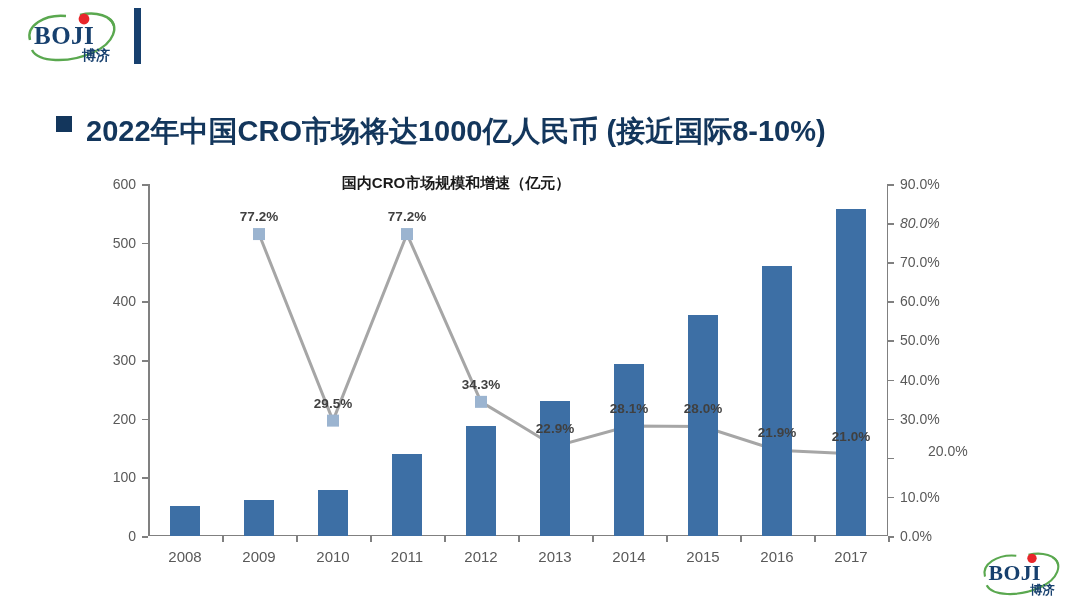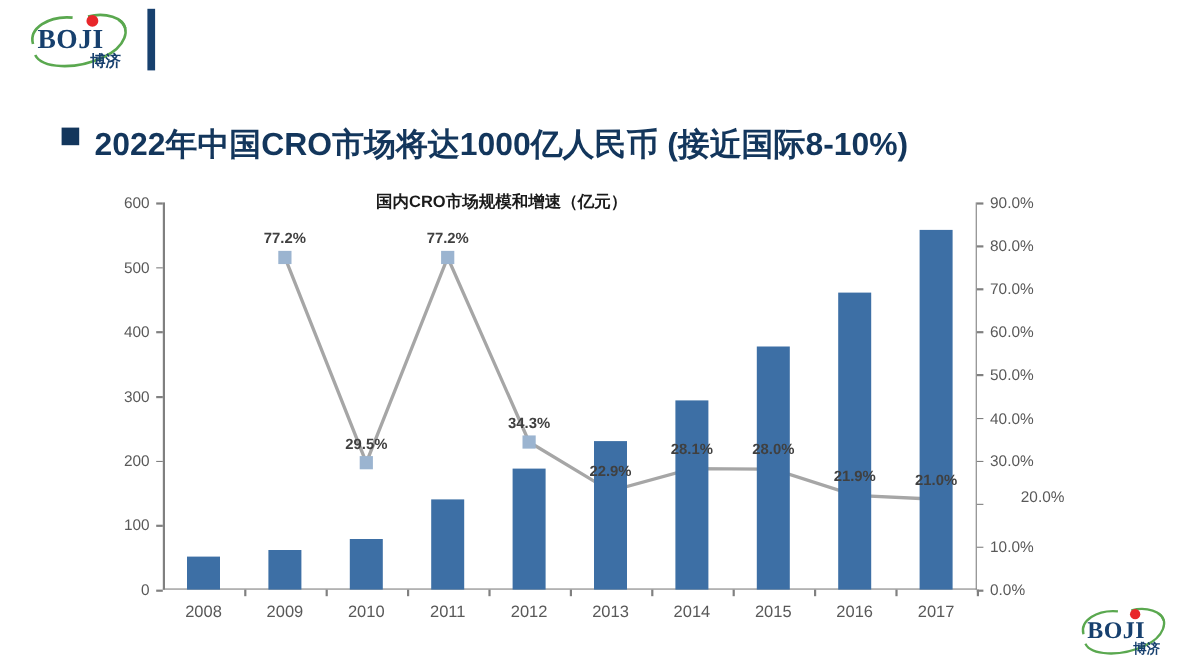--- a/index.html
+++ b/index.html
@@ -174,21 +174,21 @@
       <div class="ylabel-right" style="top: 234.667px;">30.0%</div>
       <div class="tick tick-right" style="top: 195.556px;"></div>
       <div class="ylabel-right" style="top: 195.556px;">40.0%</div>
       <div class="tick tick-right" style="top: 156.444px;"></div>
       <div class="ylabel-right" style="top: 156.444px;">50.0%</div>
       <div class="tick tick-right" style="top: 117.333px;"></div>
       <div class="ylabel-right" style="top: 117.333px;">60.0%</div>
       <div class="tick tick-right" style="top: 78.2222px;"></div>
       <div class="ylabel-right" style="top: 78.2222px;">70.0%</div>
       <div class="tick tick-right" style="top: 39.1111px;"></div>
-      <div class="ylabel-right" style="top: 39.1111px;">80.0%</div>
+      <div class="ylabel-right" style="top: 39.1111px; font-style: italic;">80.0%</div>
       <div class="tick tick-right" style="top: 0px;"></div>
       <div class="ylabel-right" style="top: 0px;">90.0%</div>
       <div class="bar" style="left: 22px; width: 30px; height: 30.5067px; background: rgb(61, 111, 165);"></div>
       <div class="tick-x" style="left: 74px;"></div>
       <div class="xlabel" style="left: 37px;">2008</div>
       <div class="bar" style="left: 96px; width: 30px; height: 35.7867px; background: rgb(61, 111, 165);"></div>
       <div class="tick-x" style="left: 148px;"></div>
       <div class="xlabel" style="left: 111px;">2009</div>
       <div class="bar" style="left: 170px; width: 30px; height: 45.76px; background: rgb(61, 111, 165);"></div>
       <div class="tick-x" style="left: 222px;"></div>

